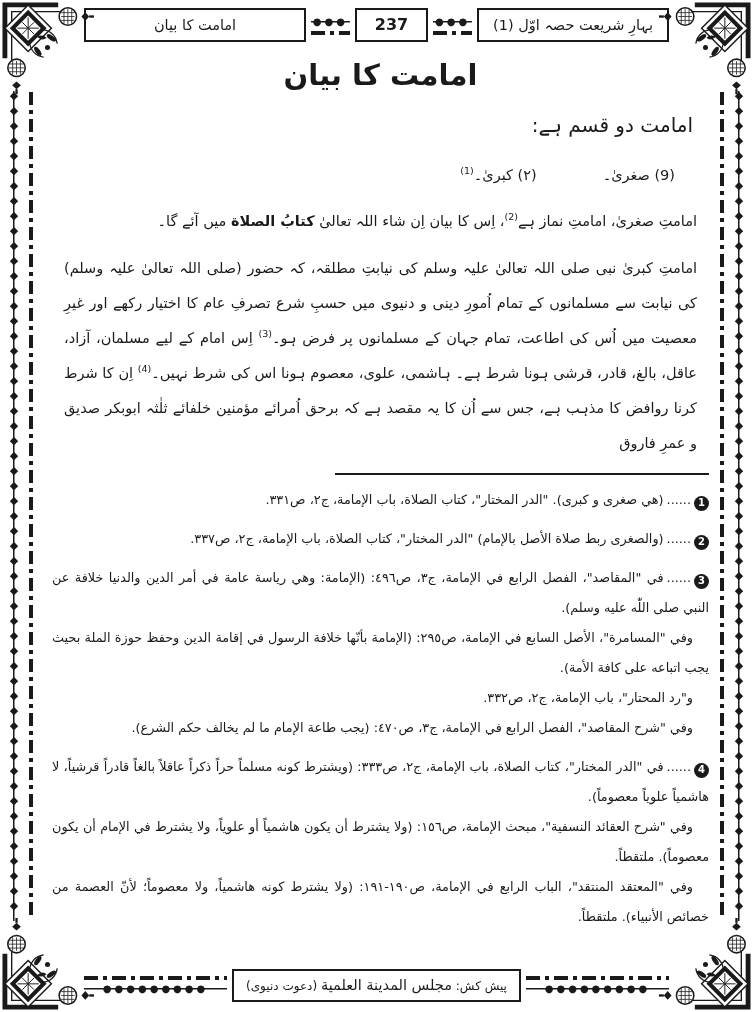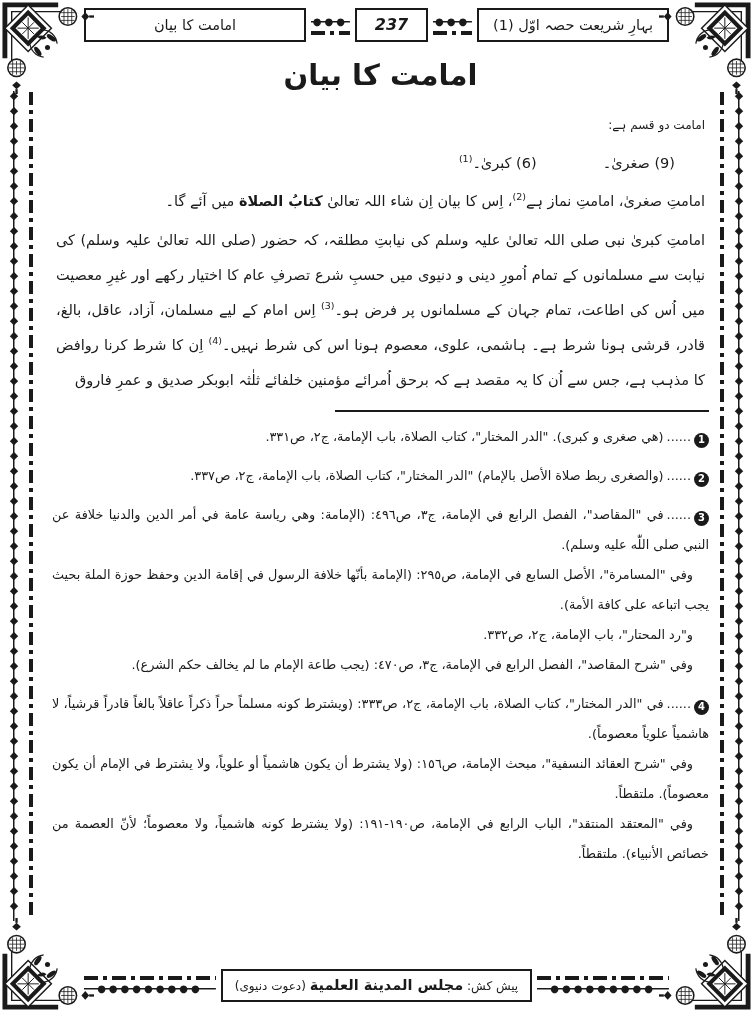--- a/index.html
+++ b/index.html
@@ -44,39 +44,39 @@
   }
   .h-dash{
     height:4px;
     background:repeating-linear-gradient(90deg,#1a1a1a 0 14px,transparent 14px 19px,#1a1a1a 19px 23px,transparent 23px 28px);
   }
   .hbox{
     border:2px solid #1a1a1a;background:#fff;text-align:center;
     padding:2px 14px;font-size:14.5px;line-height:26px;white-space:nowrap;direction:rtl;
   }
   .hbox.section{min-width:190px;}
-  .hbox.num{font-weight:bold;font-size:16px;direction:ltr;padding:2px 18px;font-style:italic;}
+  .hbox.num{font-weight:bold;font-size:16px;direction:ltr;padding:2px 18px;}
   .hbox.book{min-width:150px;}
   .fbox{
     border:2px solid #1a1a1a;background:#fff;white-space:nowrap;direction:rtl;
     padding:3px 12px;font-size:12px;line-height:22px;text-align:center;
   }
-  .fbox .bold-name{font-weight:bold;font-size:14.5px;}
+  .fbox .bold-name{font-weight:normal;font-size:14.5px;}
 
   
   .page-content{
     position:absolute;left:52px;right:44px;top:44px;bottom:58px;z-index:1;
     direction:rtl;overflow:hidden;
   }
   .main-title{
     text-align:center;font-size:29px;font-weight:bold;margin:14px 0 16px;letter-spacing:0;
   }
-  .intro-line{font-size:12px;line-height:34px;margin:4px;}
+  .intro-line{font-size:20px;line-height:34px;margin:16px;}
   .types-row{display:flex;gap:66px;padding-right:34px;font-size:14.5px;line-height:34px;}
-  .body-para{font-size:14.5px;line-height:35px;margin:4px;text-align:justify;}
+  .body-para{font-size:14.5px;line-height:35px;margin:12px;text-align:justify;}
   sup.ref{font-size:9.5px;line-height:0;}
   .arb-bold{font-weight:bold;}
 
   .fn-sep{border:0;border-top:2px solid #1a1a1a;width:57%;margin:12px 0 10px auto;}
   .fn-block{font-size:12.8px;line-height:30px;}
   .fn-item{margin-bottom:9px;}
   .fn-item p{margin:0;text-align:justify;}
   .fn-p.cont{text-indent:16px;}
   .fn-marker{
     display:inline-flex;width:15px;height:15px;border-radius:50%;
@@ -262,21 +262,21 @@
 </div>
 
 <div class="page-content">
 
   <h1 class="main-title">امامت کا بیان</h1>
 
   <p class="intro-line">امامت دو قسم ہے:</p>
 
   <div class="types-row">
     <span>(9) صغریٰ۔</span>
-    <span><span>(6) کبریٰ۔</span><sup class="ref">(1)</sup></span>
+    <span><span>(۲) کبریٰ۔</span><sup class="ref">(1)</sup></span>
   </div>
 
   <p class="body-para"><span>امامتِ صغریٰ، امامتِ نماز ہے</span><sup class="ref">(2)</sup><span>، اِس کا بیان اِن شاء اللہ تعالیٰ </span><span class="arb-bold">کتابُ الصلاة</span><span> میں آئے گا۔</span></p>
 
   <p class="body-para"><span>امامتِ کبریٰ نبی صلی اللہ تعالیٰ علیہ وسلم کی نیابتِ مطلقہ، کہ حضور (صلی اللہ تعالیٰ علیہ وسلم) کی نیابت سے مسلمانوں کے تمام اُمورِ دینی و دنیوی میں حسبِ شرع تصرفِ عام کا اختیار رکھے اور غیرِ معصیت میں اُس کی اطاعت، تمام جہان کے مسلمانوں پر فرض ہو۔</span><sup class="ref">(3)</sup><span> اِس امام کے لیے مسلمان، آزاد، عاقل، بالغ، قادر، قرشی ہونا شرط ہے۔ ہاشمی، علوی، معصوم ہونا اس کی شرط نہیں۔</span><sup class="ref">(4)</sup><span> اِن کا شرط کرنا روافض کا مذہب ہے، جس سے اُن کا یہ مقصد ہے کہ برحق اُمرائے مؤمنین خلفائے ثلٰثہ ابوبکر صدیق و عمرِ فاروق</span></p>
 
   <hr class="fn-sep">
 
   <div class="fn-block">
 

